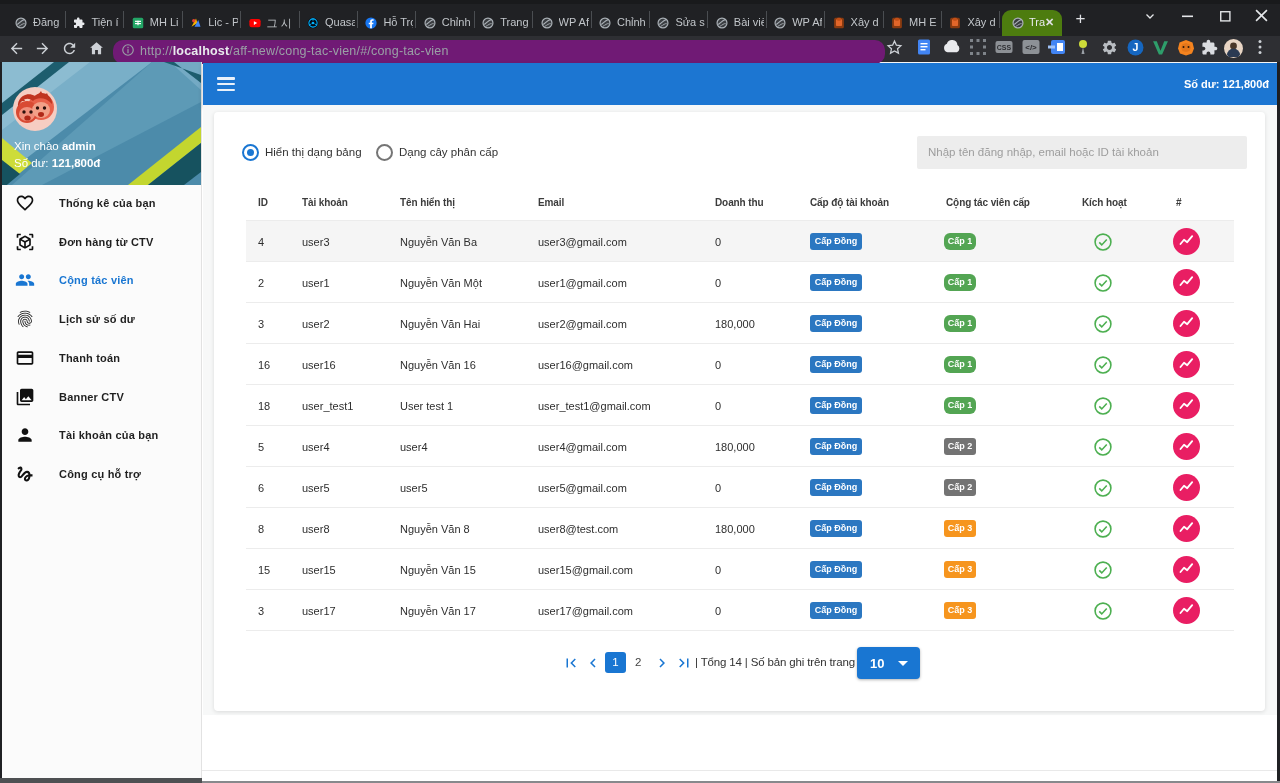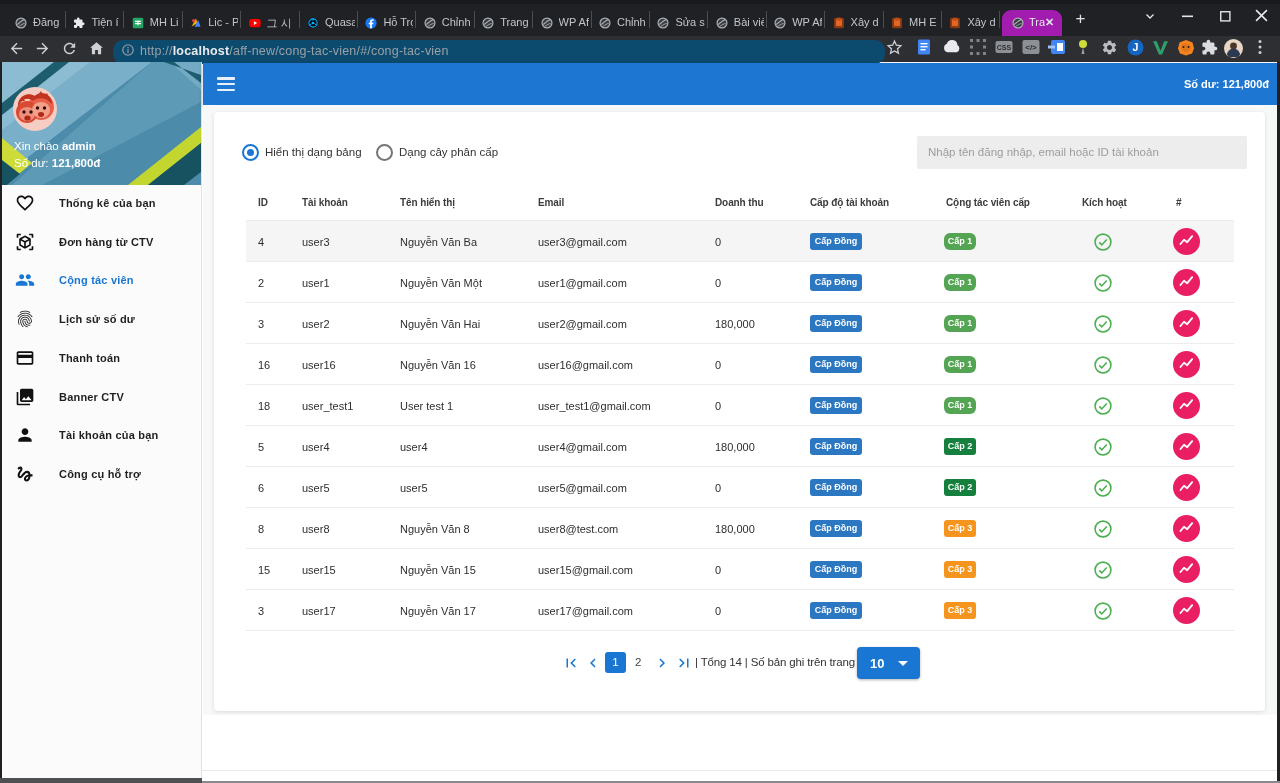--- a/index.html
+++ b/index.html
@@ -8,26 +8,26 @@
 .abs { position:absolute; }
 
 
 #tabstrip { left:0; top:0; width:1280px; height:36px; background:#202124; }
 #topstrip { left:0; top:0; width:1280px; height:4px; background:#191a1c; z-index:5; }
 .tab { position:absolute; top:11px; height:25px; width:58px; }
 .tab .fav { position:absolute; left:7px; top:4px; width:12px; height:12px; }
 .fav svg { width:12px; height:12px; }
 .tab .ttl { position:absolute; left:25px; top:5px; font-size:11px; color:#c2c6ca; white-space:nowrap; overflow:hidden; width:30px; }
 .tabsep { position:absolute; top:11px; width:1px; height:17px; background:#4a4d51; }
-#activetab { position:absolute; top:10px; left:1002px; width:60px; height:26px; background:#a21caf; border-radius:9px 9px 0 0;padding-left:44px; }
+#activetab { position:absolute; top:10px; left:1002px; width:60px; height:26px; background:#4d7c0f; border-radius:9px 9px 0 0;padding-left:44px; }
 #activetab .fav { position:absolute; left:10px; top:5px; width:12px; height:12px; }
 #activetab .ttl { position:absolute; left:27px; top:6px; font-size:11px; color:#e8eaed; width:16px; overflow:hidden; white-space:nowrap; }
 #activetab .cls { position:absolute; left:43px; top:6px; font-size:11px; color:#dfe1e5; font-weight:bold; }
 #toolbar { left:0; top:36px; width:1280px; height:26px; background:#2e2f33; }
-#omni { left:113px; top:40px; width:772px; height:24px; background:#0c4a6e; border-radius:10px; }
+#omni { left:113px; top:40px; width:772px; height:24px; background:#701a75; border-radius:10px; }
 #omni .url { position:absolute; left:27px; top:3.5px; font-size:12.5px; color:#9aa0a6; letter-spacing:.2px; }
 #omni .url b { color:#e8eaed; font-weight:bold; }
 .navic { position:absolute; top:40px; }
 
 
 #leftedge { left:0; top:62px; width:2px; height:719px; background:#202124; }
 #rightedge { left:1277px; top:62px; width:3px; height:719px; background:#202124; }
 #botwhite { left:202px; top:770px; width:1075px; height:11px; background:#fff; border-top:1px solid #e9e9e9; }
 #mainwhite { left:203px; top:715px; width:1074px; height:55px; background:#fff; }
 #botedgeL { left:0; top:778px; width:202px; height:5px; background:#4e5052; }
@@ -66,21 +66,21 @@
 
 #tbl { position:absolute; left:32px; top:76px; width:988px; }
 .hrow { position:absolute; top:1px; height:32px; width:988px; font-size:10px; letter-spacing:-0.1px; font-weight:bold; color:#3c3c3c; }
 .trow { position:absolute; width:988px; height:41px; border-top:1px solid #ececec; font-size:11px; color:#2e2e2e; }
 .trow.gray { background:#f5f5f5; }
 .c { position:absolute; top:14.5px; white-space:nowrap; }
 .hrow .c { top:8px; }
 .badge { position:absolute; top:12px; height:17px; border-radius:3px; color:#fff; font-size:9px; font-weight:bold; text-align:center; line-height:17px; }
 .b-blue { left:564px; width:52px; background:#2b77c1; }
 .b-green { background:#53a553;border-radius:6px; }
-.b-red { background:#15803d; }
+.b-red { background:#737373; }
 .b-orange { background:#f6951e; }
 .b-lvl { left:698px; width:32px; }
 .chk { position:absolute; left:847px; top:10.5px; }
 .pink { position:absolute; left:927px; top:7px; width:27px; height:27px; border-radius:50%; background:#e91e63; }
 .pink svg { position:absolute; left:5px; top:5px; }
 
 
 #pager { position:absolute; left:0; top:535px; width:1051px; height:33px; font-size:11.5px; color:#333; }
 .pgic { position:absolute; top:7px; }
 #pg1 { position:absolute; left:391px; top:5px; width:21px; height:21px; background:#1976d2; border-radius:3px; color:#fff; text-align:center; line-height:21px; font-size:11.5px; }

